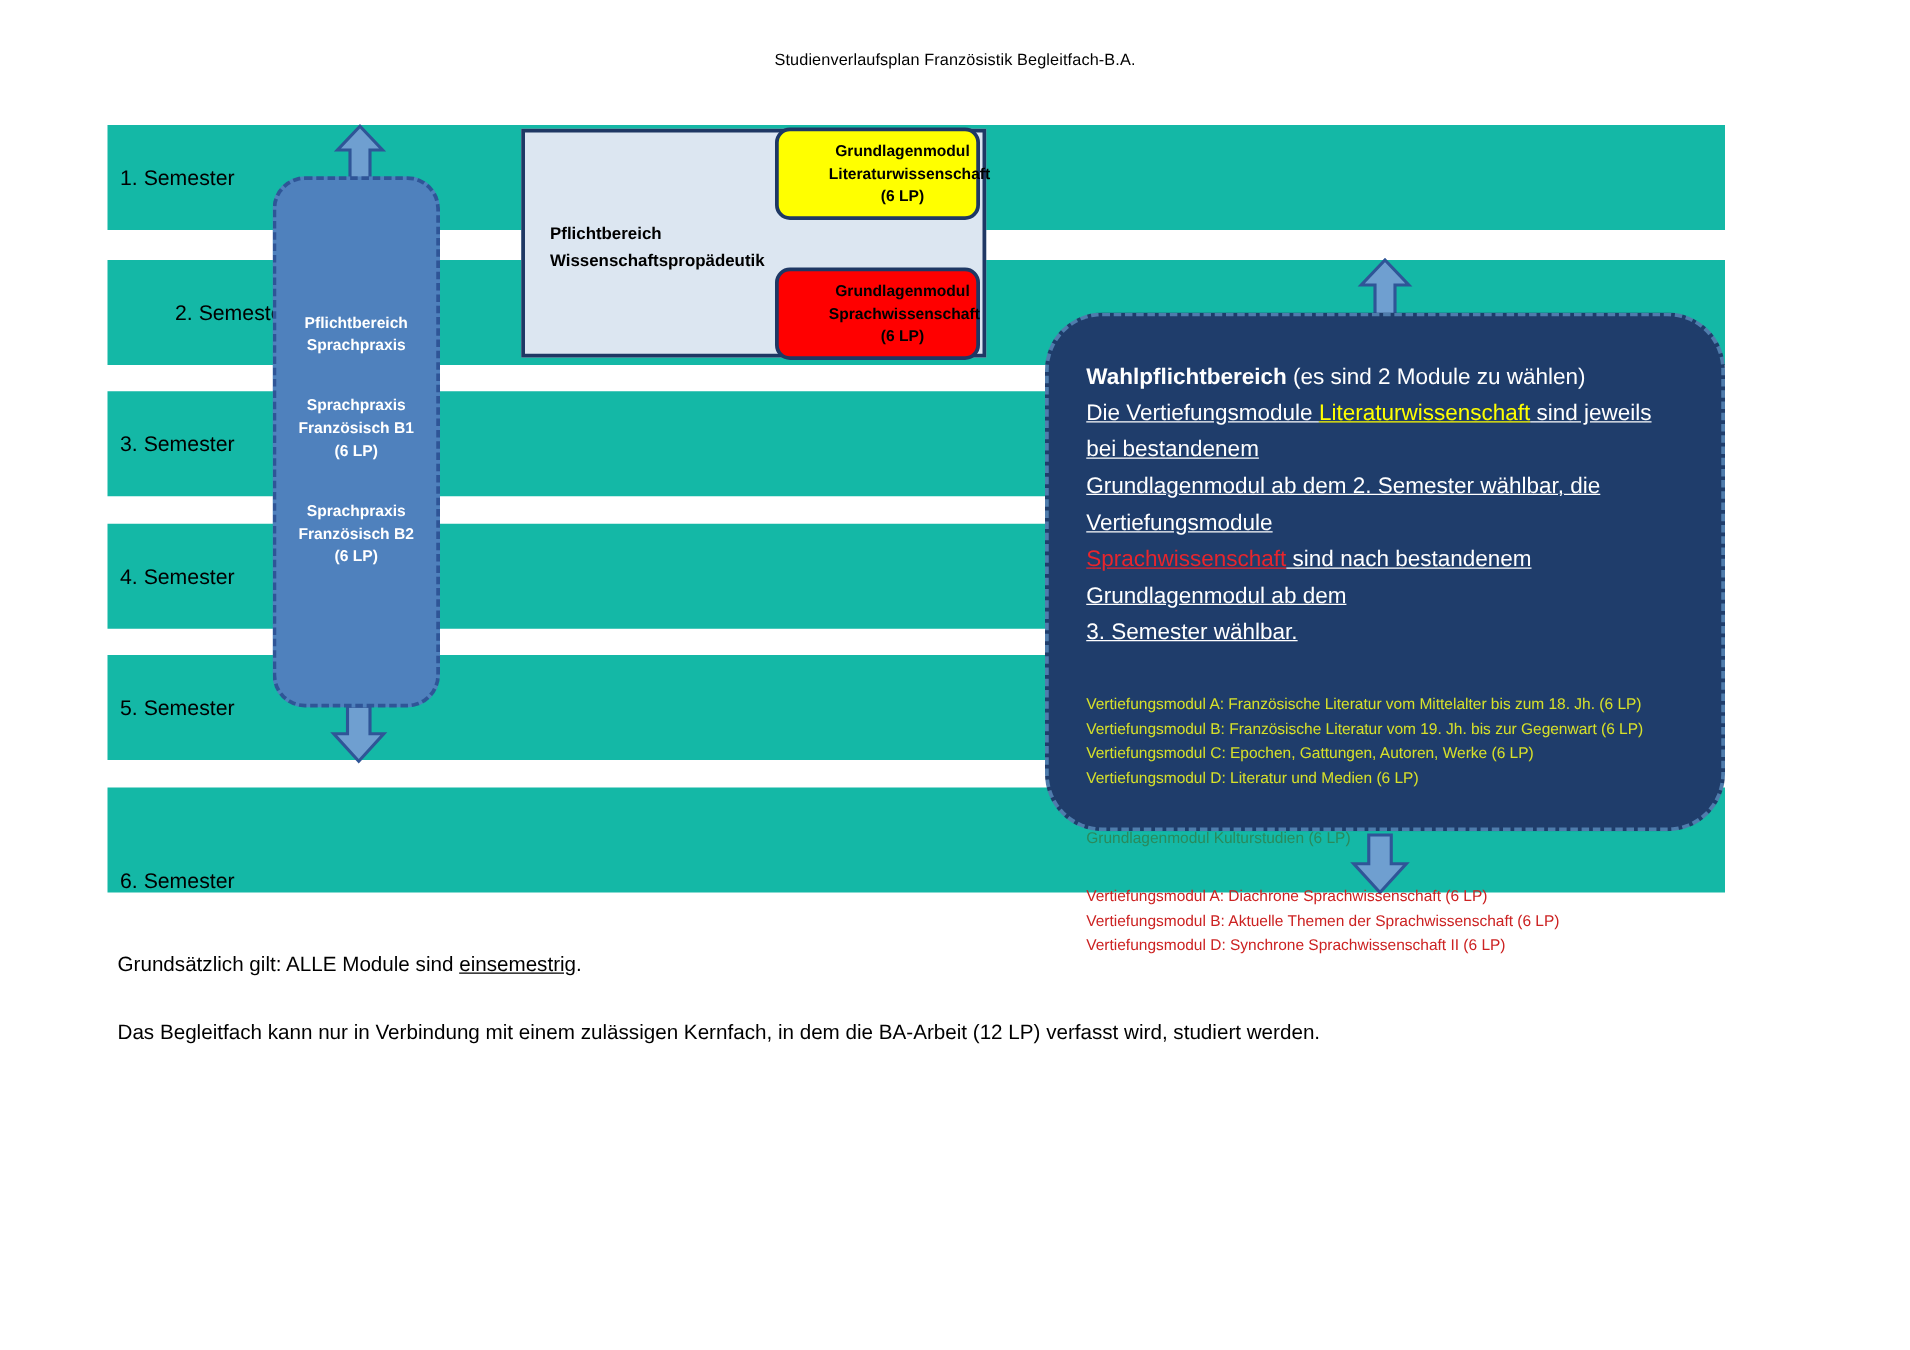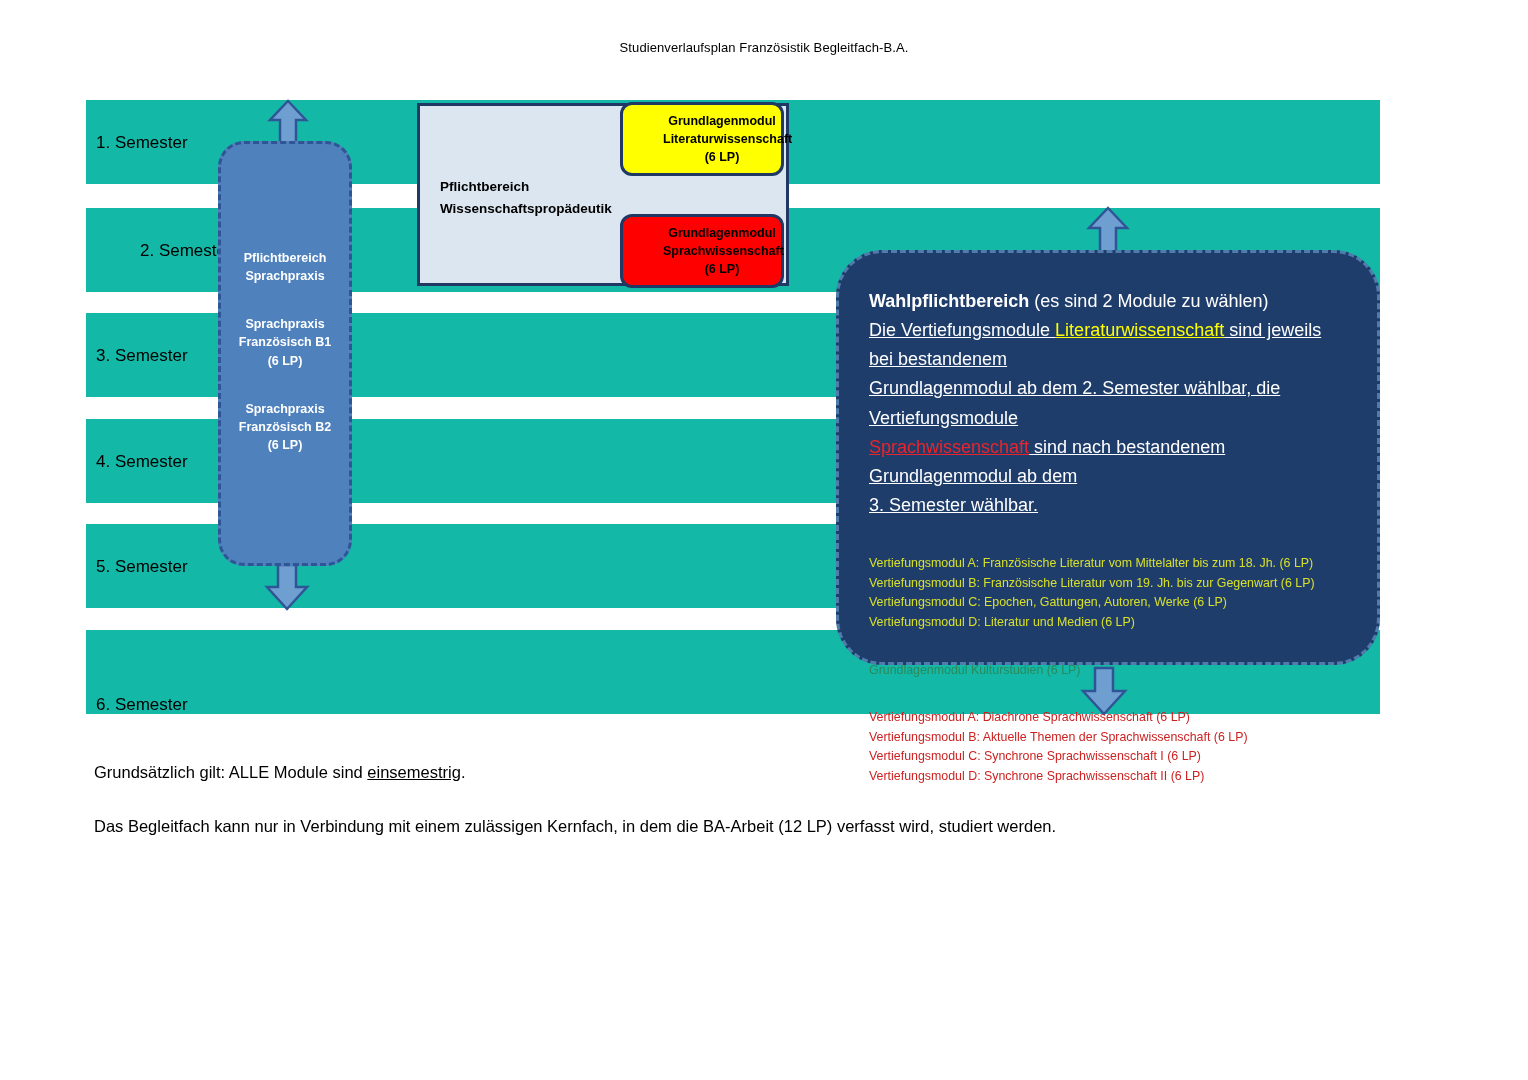--- a/index.html
+++ b/index.html
@@ -258,20 +258,19 @@
     <div>Vertiefungsmodul D: Literatur und Medien (6 LP)</div>
   </div>
 
   <div class="mod-list kultur">
     <div>Grundlagenmodul Kulturstudien (6 LP)</div>
   </div>
 
   <div class="mod-list spr">
     <div>Vertiefungsmodul A: Diachrone Sprachwissenschaft (6 LP)</div>
     <div>Vertiefungsmodul B: Aktuelle Themen der Sprachwissenschaft (6 LP)</div>
-    <div>Vertiefungsmodul C: Synchrone Sprachwissenschaft I (6 LP)</div>
     <div>Vertiefungsmodul D: Synchrone Sprachwissenschaft II (6 LP)</div>
   </div>
 </div>
 
 <div class="footnote" id="note-1"><span>Grundsätzlich gilt: ALLE Module sind </span><span style="text-decoration:underline">einsemestrig</span><span>.</span></div>
 
 <div class="footnote" id="note-2">Das Begleitfach kann nur in Verbindung mit einem zulässigen Kernfach, in dem die BA-Arbeit (12 LP) verfasst wird, studiert werden.</div>
 
 </body></html>

